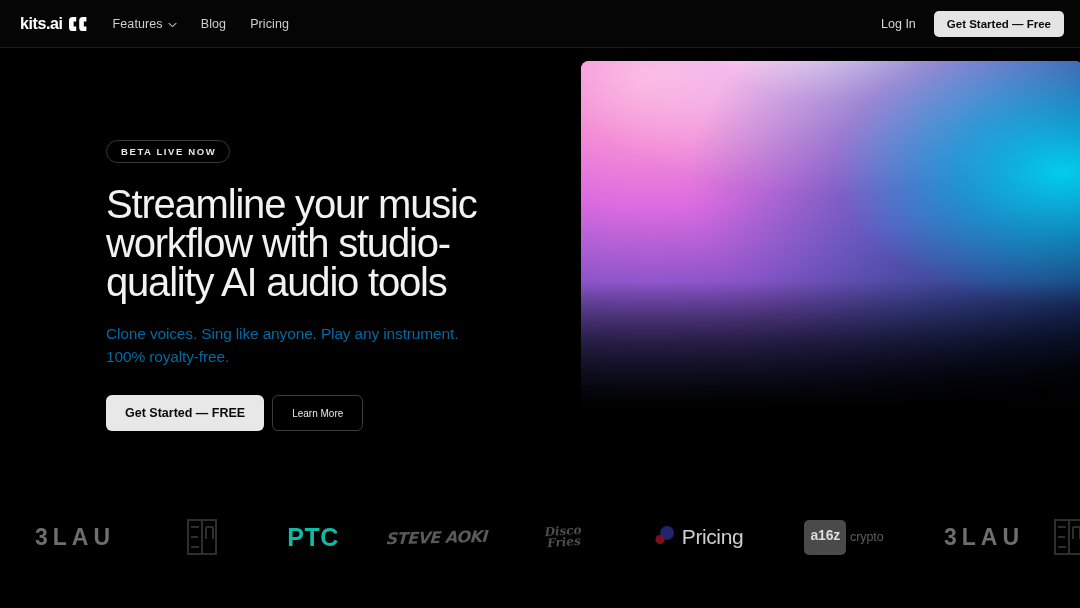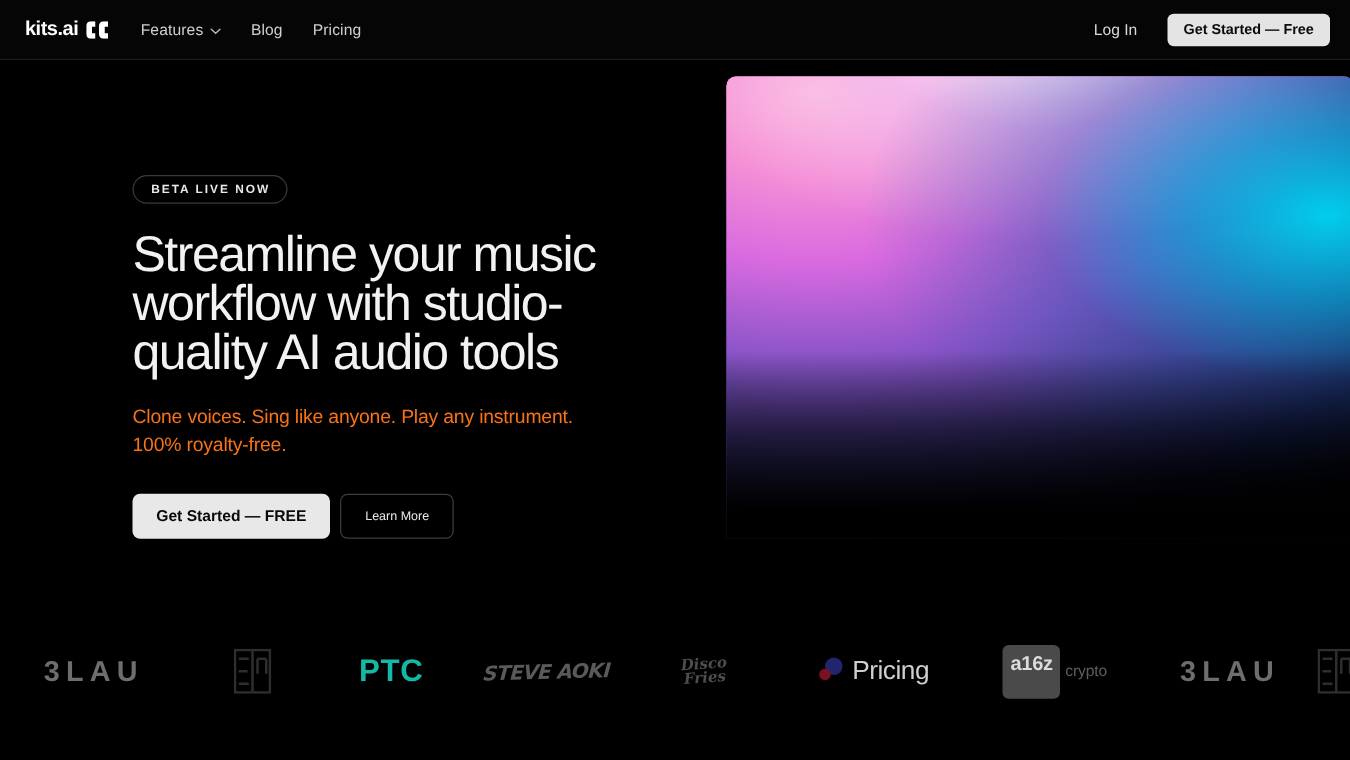--- a/index.html
+++ b/index.html
@@ -31,21 +31,21 @@
   .nav { display:flex; align-items:center; gap:24px; }
   .nav-item {
     display:flex; align-items:center; gap:5px;
     color:#cfcfcf; font-size:12.5px; letter-spacing:0.1px;
     cursor:pointer;
   }
   .chev { display:block; }
 
   .header-right {
     margin-left:auto; margin-right:16px;
-    display:flex; align-items:center; gap:24px;
+    display:flex; align-items:center; gap:18px;
   }
   .login-link { color:#d8d8d8; font-size:12.5px; cursor:pointer; }
   .btn-cta-top {
     background:#e4e4e4; color:#0b0b0b;
     font-size:11.5px; font-weight:600;
     padding:7px 13px; border-radius:5px;
     border:none; cursor:pointer; white-space:nowrap;
   }
 
   
@@ -81,21 +81,21 @@
   }
 
   .headline {
     margin-top:22px;
     color:#f2f2f2;
     font-size:40px; line-height:39px;
     font-weight:500; letter-spacing:-1.2px;
   }
   .subhead {
     margin-top:20px;
-    color:#f97316; font-size:15.5px; line-height:23px;
+    color:#0369a1; font-size:15.5px; line-height:23px;
     letter-spacing:-0.15px; max-width:370px;
   }
 
   .cta-row { margin-top:27px; display:flex; gap:8px; }
   .btn-primary {
     background:#e8e8e8; color:#0a0a0a;
     font-size:12.5px; font-weight:600;
     padding:11px 19px; border-radius:6px;
     border:none; cursor:pointer; white-space:nowrap;
   }
@@ -142,22 +142,22 @@
     transform:rotate(-4deg);
     font-family:"DejaVu Serif", serif;
   }
   .l-wndr { display:flex; align-items:center; gap:7px; }
   .l-wndr-text {
     color:#cfcfcf; font-size:21px; font-weight:500; letter-spacing:-0.4px;
   }
   .l-a16z { display:flex; align-items:center; gap:4px; }
   .a16z-badge {
     background:#4a4a4a; color:#dcdcdc;
-    font-size:16px; font-weight:600;
-    padding:7px 6px 18px 6px; border-radius:5px;
+    font-size:14px; font-weight:600;
+    padding:7px 6px 12px 6px; border-radius:5px;
     letter-spacing:-0.2px;
   }
   .a16z-word { color:#5e5e5e; font-size:12.5px; letter-spacing:-0.1px; }
   .ea-mark svg { display:block; }
 </style>
 </head>
 <body>
 
 <div class="page">
 

